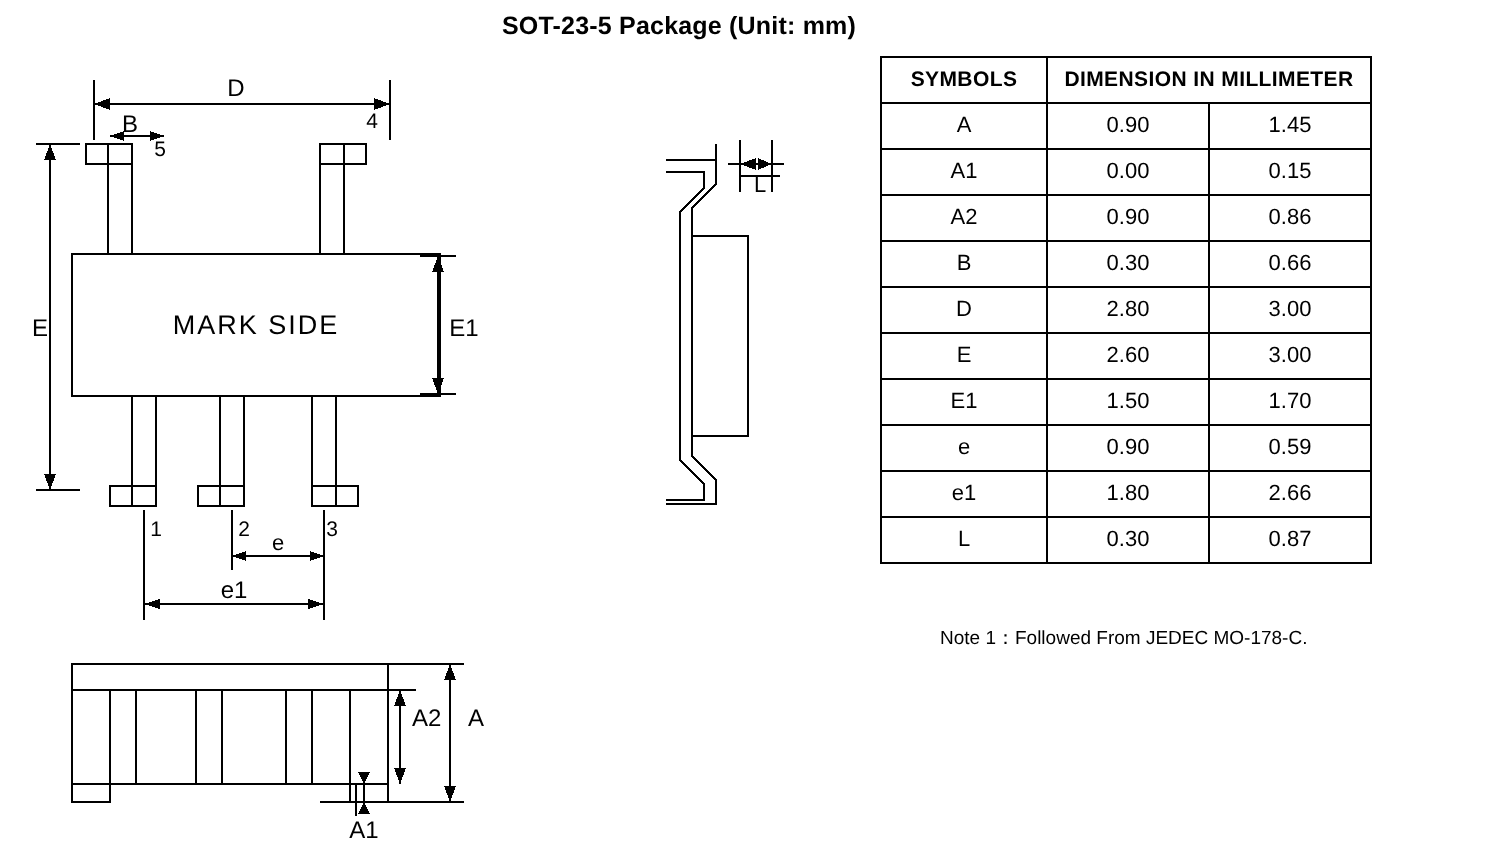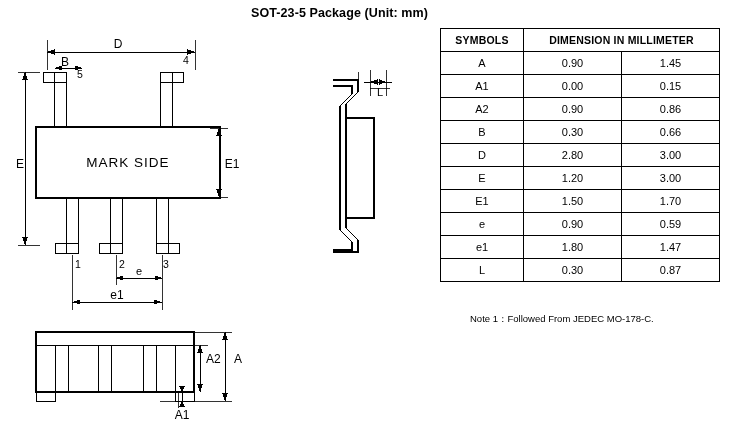--- a/index.html
+++ b/index.html
@@ -36,21 +36,21 @@
     width: 751px;
     height: 424px;
   }
 
   table.dim {
     position: absolute;
     left: 440px;
     top: 28px;
     border-collapse: collapse;
     font-size: 11px;
-    width: 280px;
+    width: 246px;
   }
   table.dim td, table.dim th {
     border: 1px solid #000;
     text-align: center;
     padding: 1px 2px;
     height: 20px;
     font-weight: normal;
   }
   table.dim .hdr {
     font-weight: bold;
@@ -231,37 +231,37 @@
       <td>0.30</td>
       <td>0.66</td>
     </tr>
     <tr>
       <td>D</td>
       <td>2.80</td>
       <td>3.00</td>
     </tr>
     <tr>
       <td>E</td>
-      <td>1.20</td>
+      <td>2.60</td>
       <td>3.00</td>
     </tr>
     <tr>
       <td>E1</td>
       <td>1.50</td>
       <td>1.70</td>
     </tr>
     <tr>
       <td>e</td>
       <td>0.90</td>
       <td>0.59</td>
     </tr>
     <tr>
       <td>e1</td>
       <td>1.80</td>
-      <td>1.47</td>
+      <td>2.66</td>
     </tr>
     <tr>
       <td>L</td>
       <td>0.30</td>
       <td>0.87</td>
     </tr>
   </tbody>
 </table>
 
 <div class="note">Note 1：Followed From JEDEC MO-178-C.</div>

